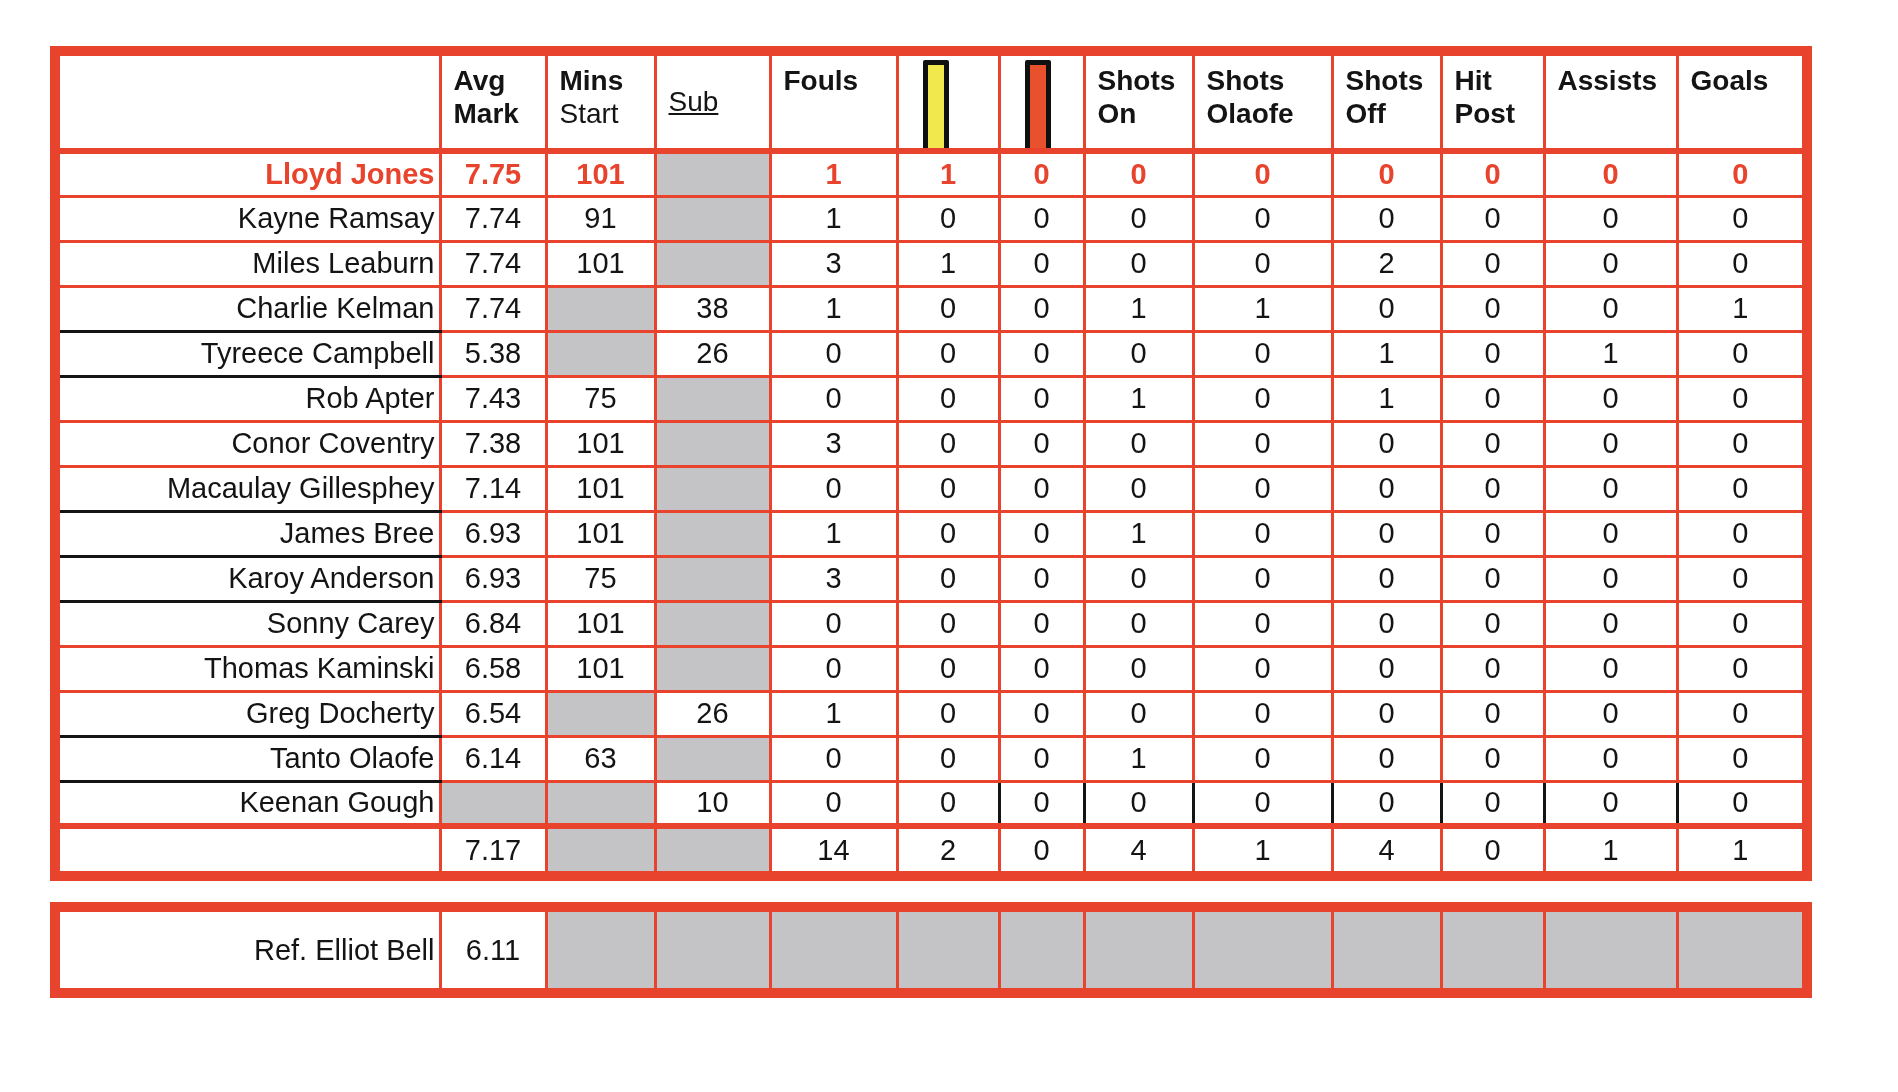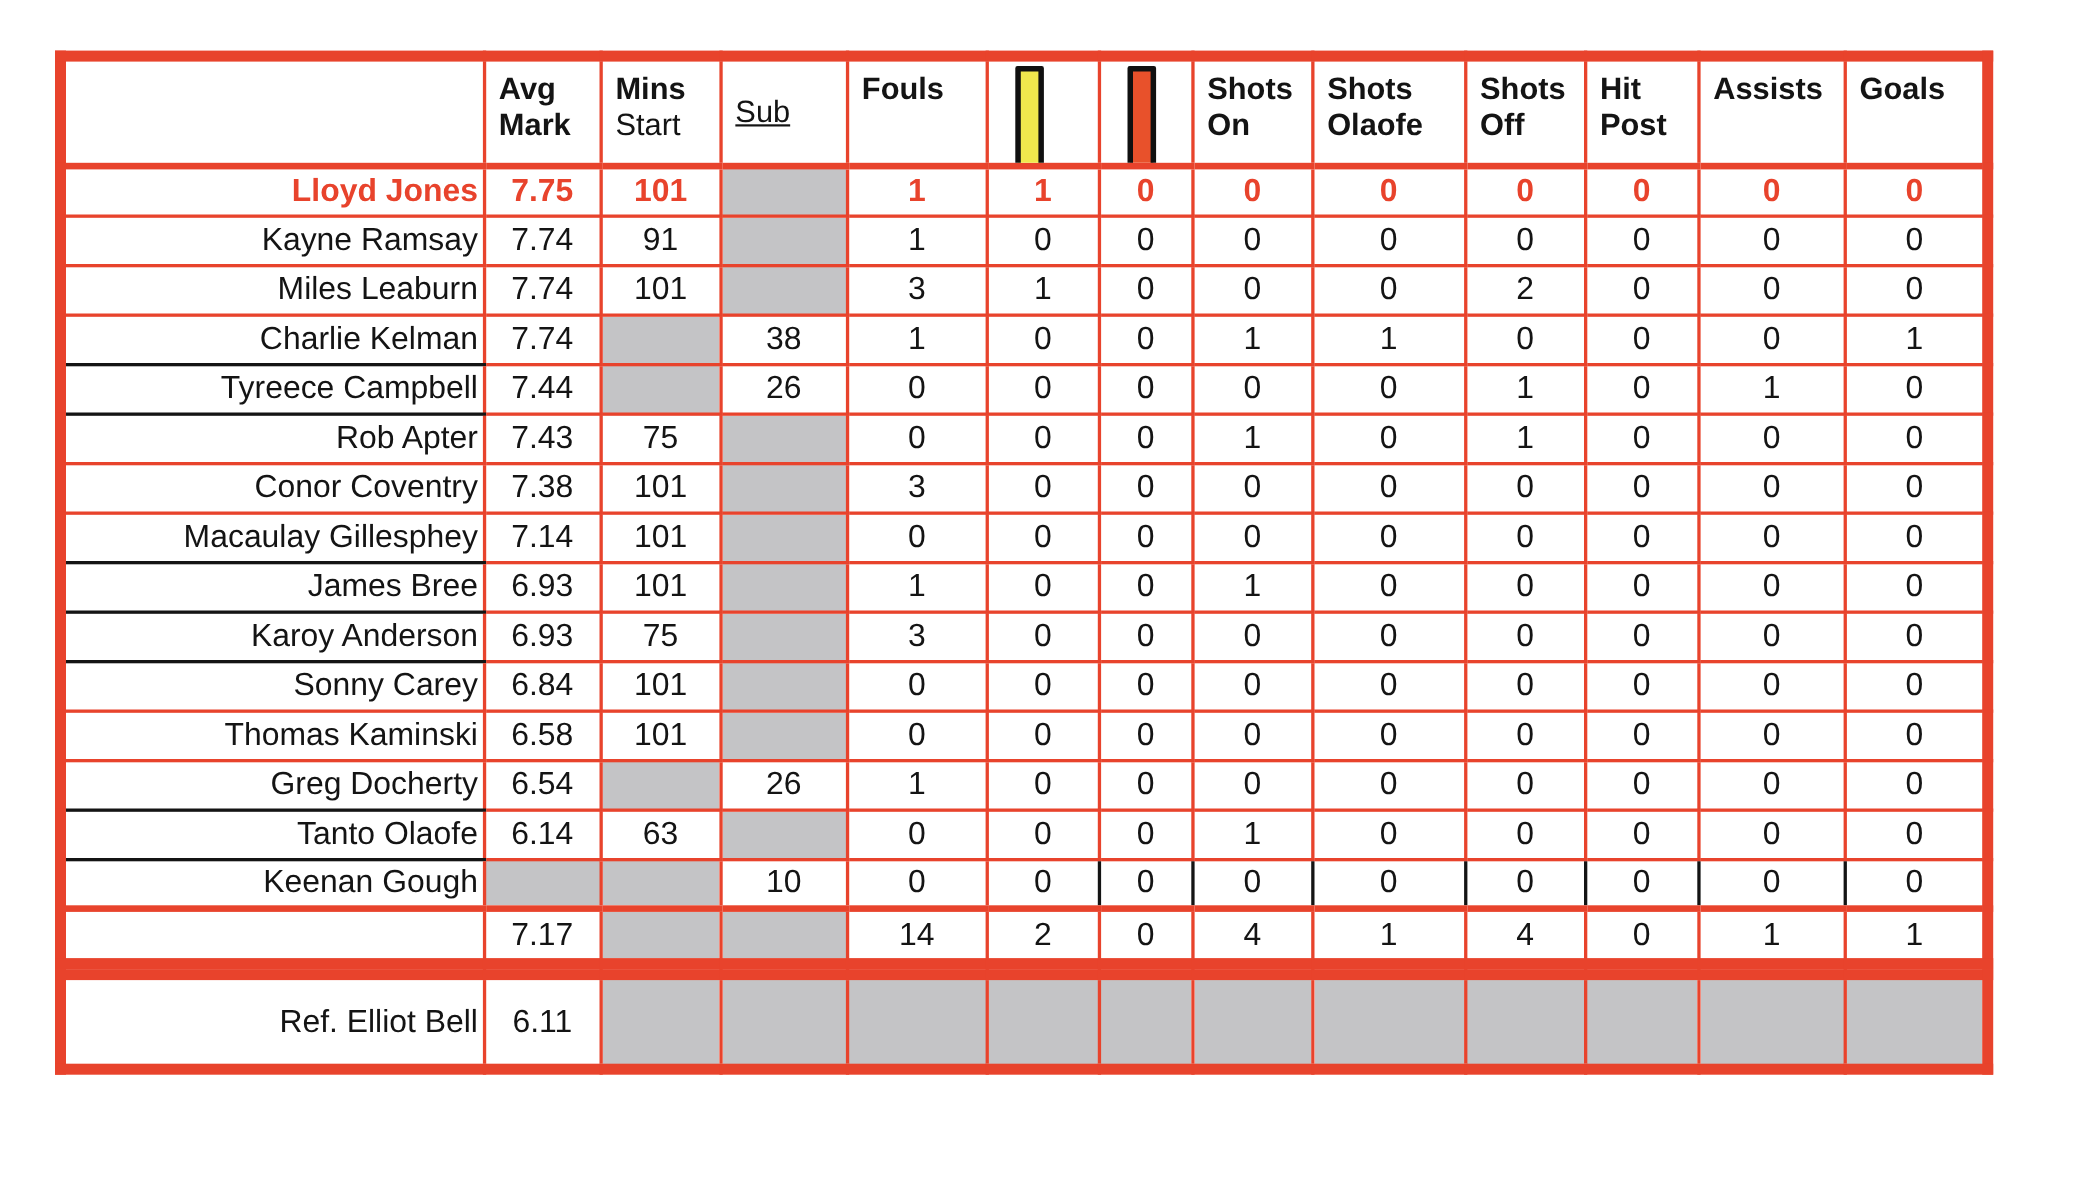--- a/index.html
+++ b/index.html
@@ -16,21 +16,21 @@
     position: absolute;
     left: 50px;
     top: 46px;
   }
   table {
     border-collapse: collapse;
     table-layout: fixed;
     width: 1752px;
   }
   table.main   { border: 10px solid var(--red); }
-  table.refbar { border: 10px solid var(--red); margin-top: 0; }
+  table.refbar { border: 10px solid var(--red); margin-top: 21px; }
   :root { --red: #e8432c; --gray: #c4c4c6; --ink: #141414; }
   th, td {
     border: 3px solid var(--red);
     font-size: 29px;
     overflow: hidden;
     white-space: nowrap;
   }
   th {
     height: 100px;
     border-bottom: 6px solid var(--red);
@@ -203,21 +203,21 @@
     <td>0</td>
     <td>1</td>
     <td>1</td>
     <td>0</td>
     <td>0</td>
     <td>0</td>
     <td>1</td>
   </tr>
           <tr>
     <td class="name nb">Tyreece Campbell</td>
-    <td>7.44</td>
+    <td>5.38</td>
     <td class="gray"></td>
     <td>26</td>
     <td>0</td>
     <td>0</td>
     <td>0</td>
     <td>0</td>
     <td>0</td>
     <td>1</td>
     <td>0</td>
     <td>1</td>

